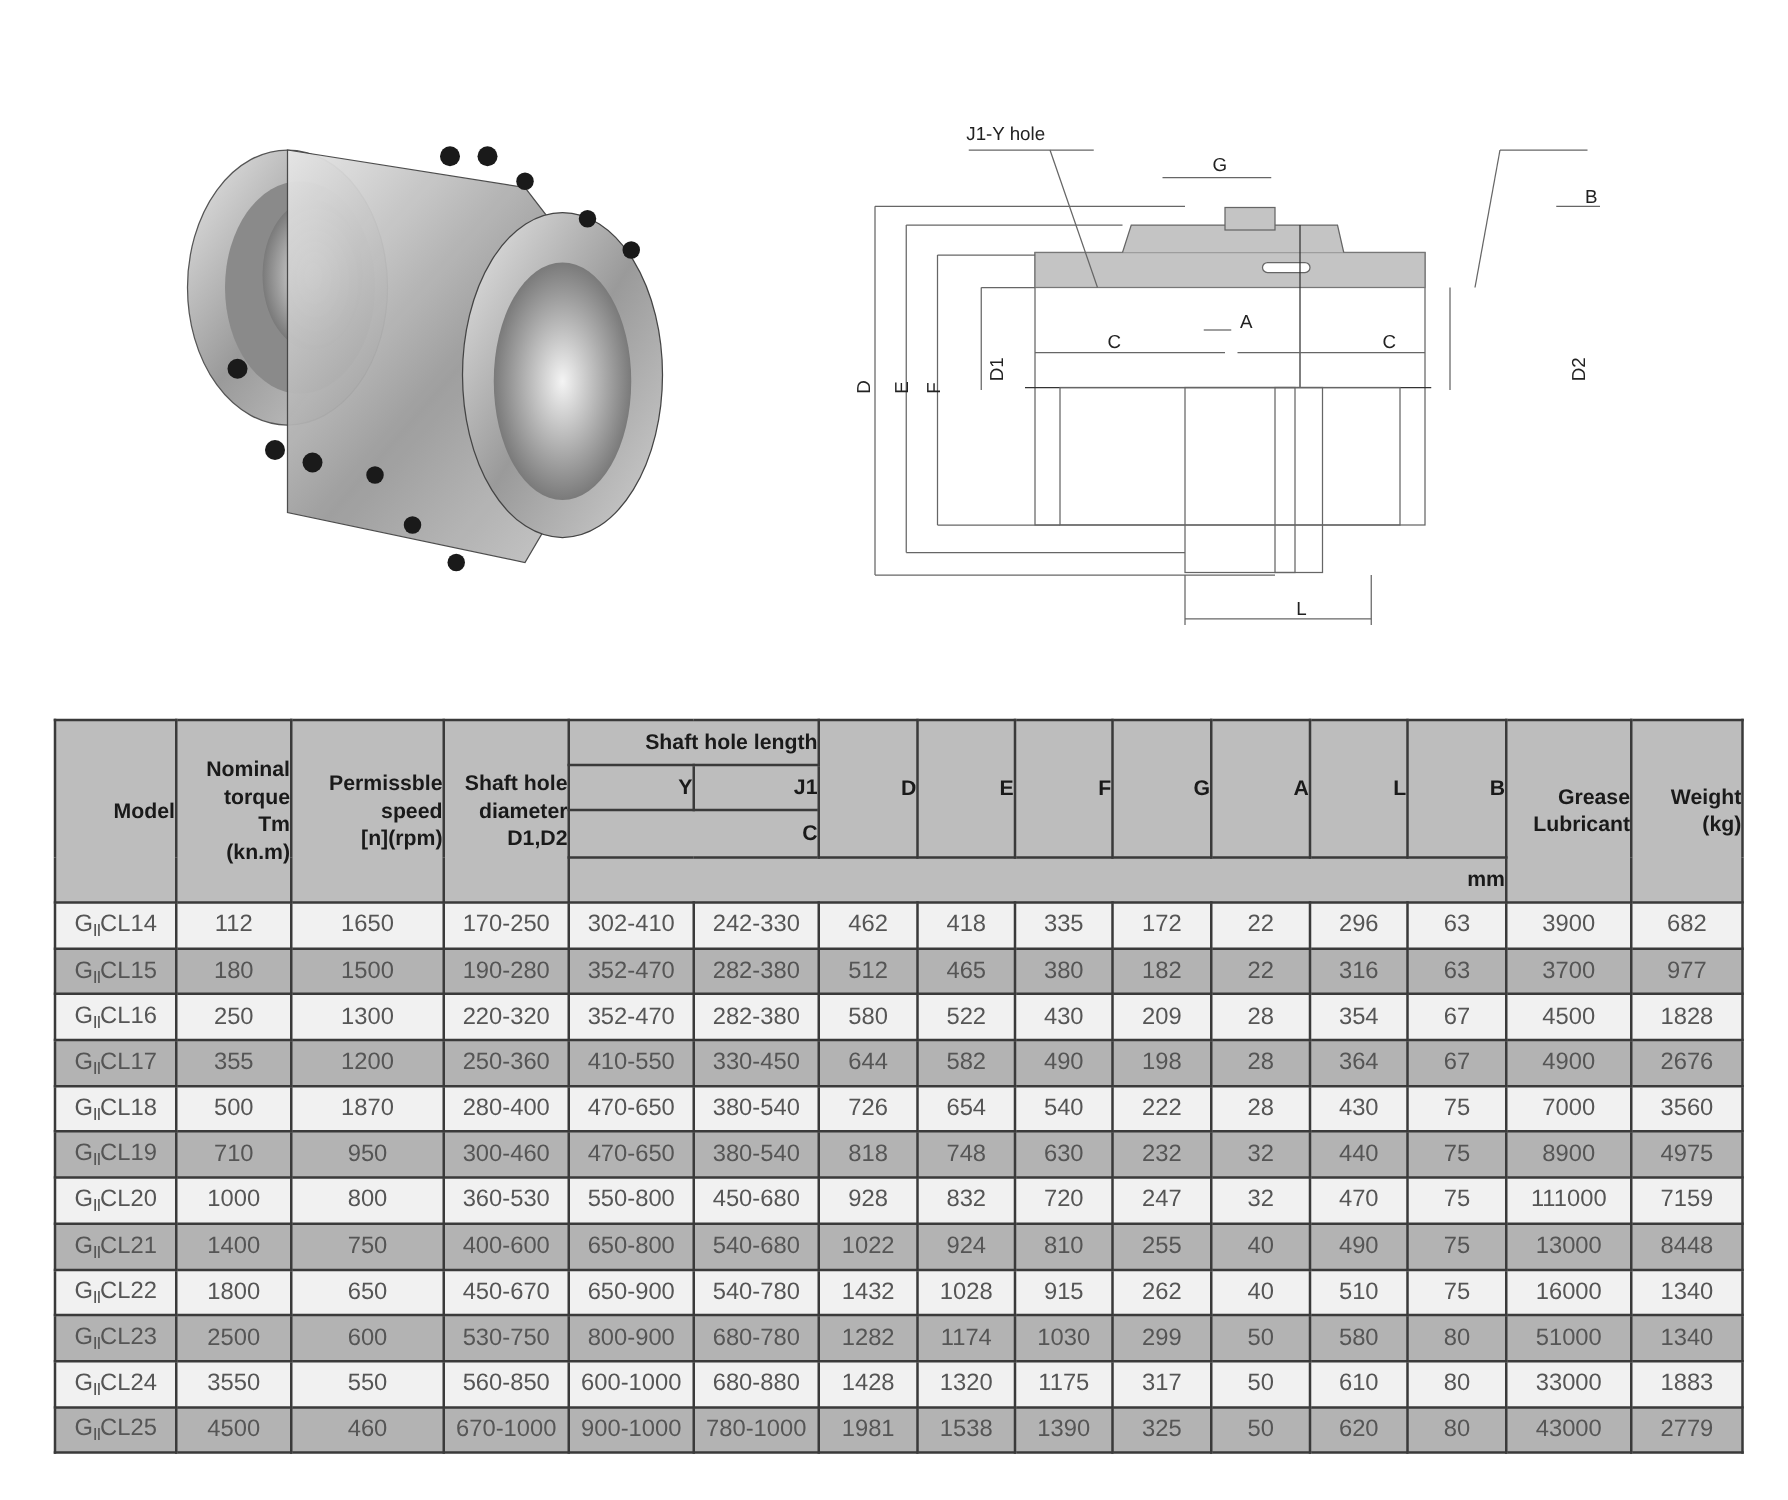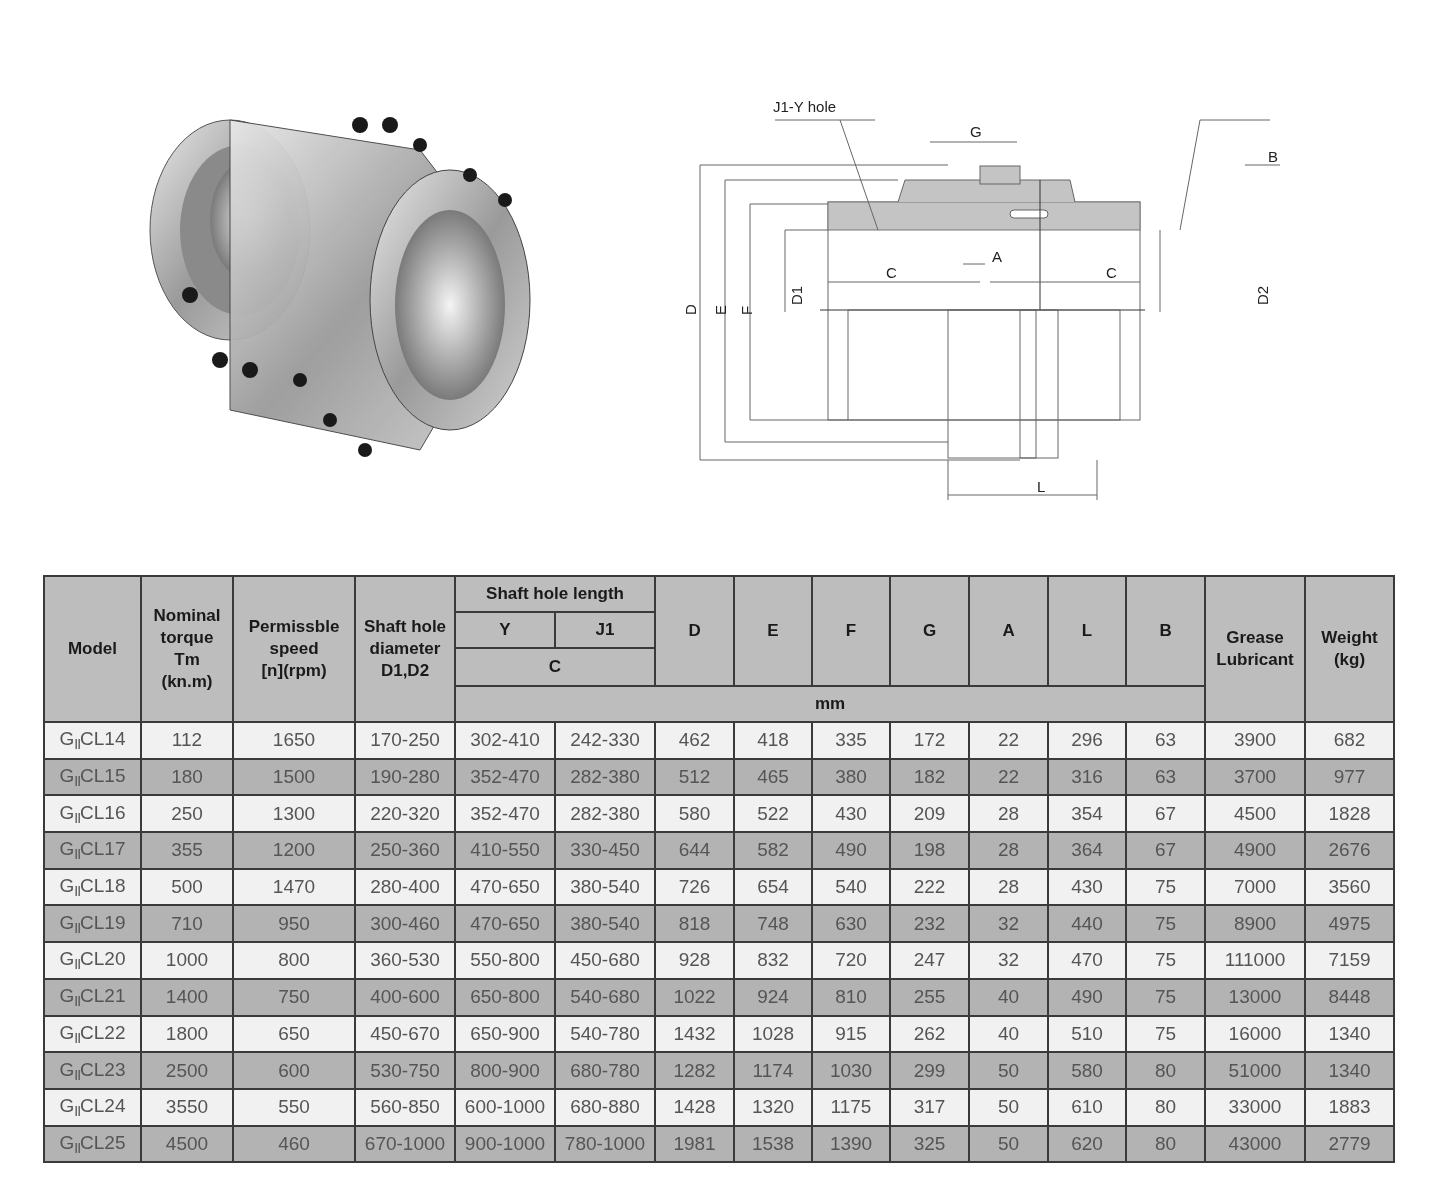--- a/index.html
+++ b/index.html
@@ -2,21 +2,21 @@
 <html><head>
 <meta charset="utf-8">
 <style>
   html, body { margin:0; padding:0; background:#ffffff; }
   body { width:1430px; height:1200px; position:relative; overflow:hidden; font-family:"Liberation Sans", sans-serif; }
   .photo { position:absolute; left:120px; top:80px; width:460px; height:400px; }
   .drawing { position:absolute; left:680px; top:80px; width:640px; height:440px; }
   .dlabel { font-family:"Liberation Sans", sans-serif; font-size:15px; fill:#222; }
   table.spec { position:absolute; left:43px; top:575px; border-collapse:collapse; width:1350px; table-layout:fixed; }
   table.spec th, table.spec td { border:2px solid #3a3a3a; text-align:center; padding:0; }
-  table.spec th { background:#bdbdbd; color:#1a1a1a; font-weight:bold; font-size:17px; line-height:22px; }
+  table.spec th { background:#bdbdbd; color:#1a1a1a; font-weight:bold; font-size:17px; line-height:22px;text-align:right; }
   table.spec td { font-size:19px; color:#555; height:34.7px; }
   tr.light td { background:#f1f1f1; }
   tr.dark td { background:#b3b3b3; }
   .sub { font-size:14px; vertical-align:-4px; letter-spacing:-1px; }
 </style>
 </head>
 <body>
 
 <svg class="photo" viewBox="0 0 460 400">
   <defs>
@@ -226,21 +226,21 @@
     <td>198</td>
     <td>28</td>
     <td>364</td>
     <td>67</td>
     <td>4900</td>
     <td>2676</td>
   </tr>
       <tr class="light">
     <td><span>G</span><span class="sub">II</span><span>CL18</span></td>
     <td>500</td>
-    <td>1470</td>
+    <td>1870</td>
     <td>280-400</td>
     <td>470-650</td>
     <td>380-540</td>
     <td>726</td>
     <td>654</td>
     <td>540</td>
     <td>222</td>
     <td>28</td>
     <td>430</td>
     <td>75</td>

